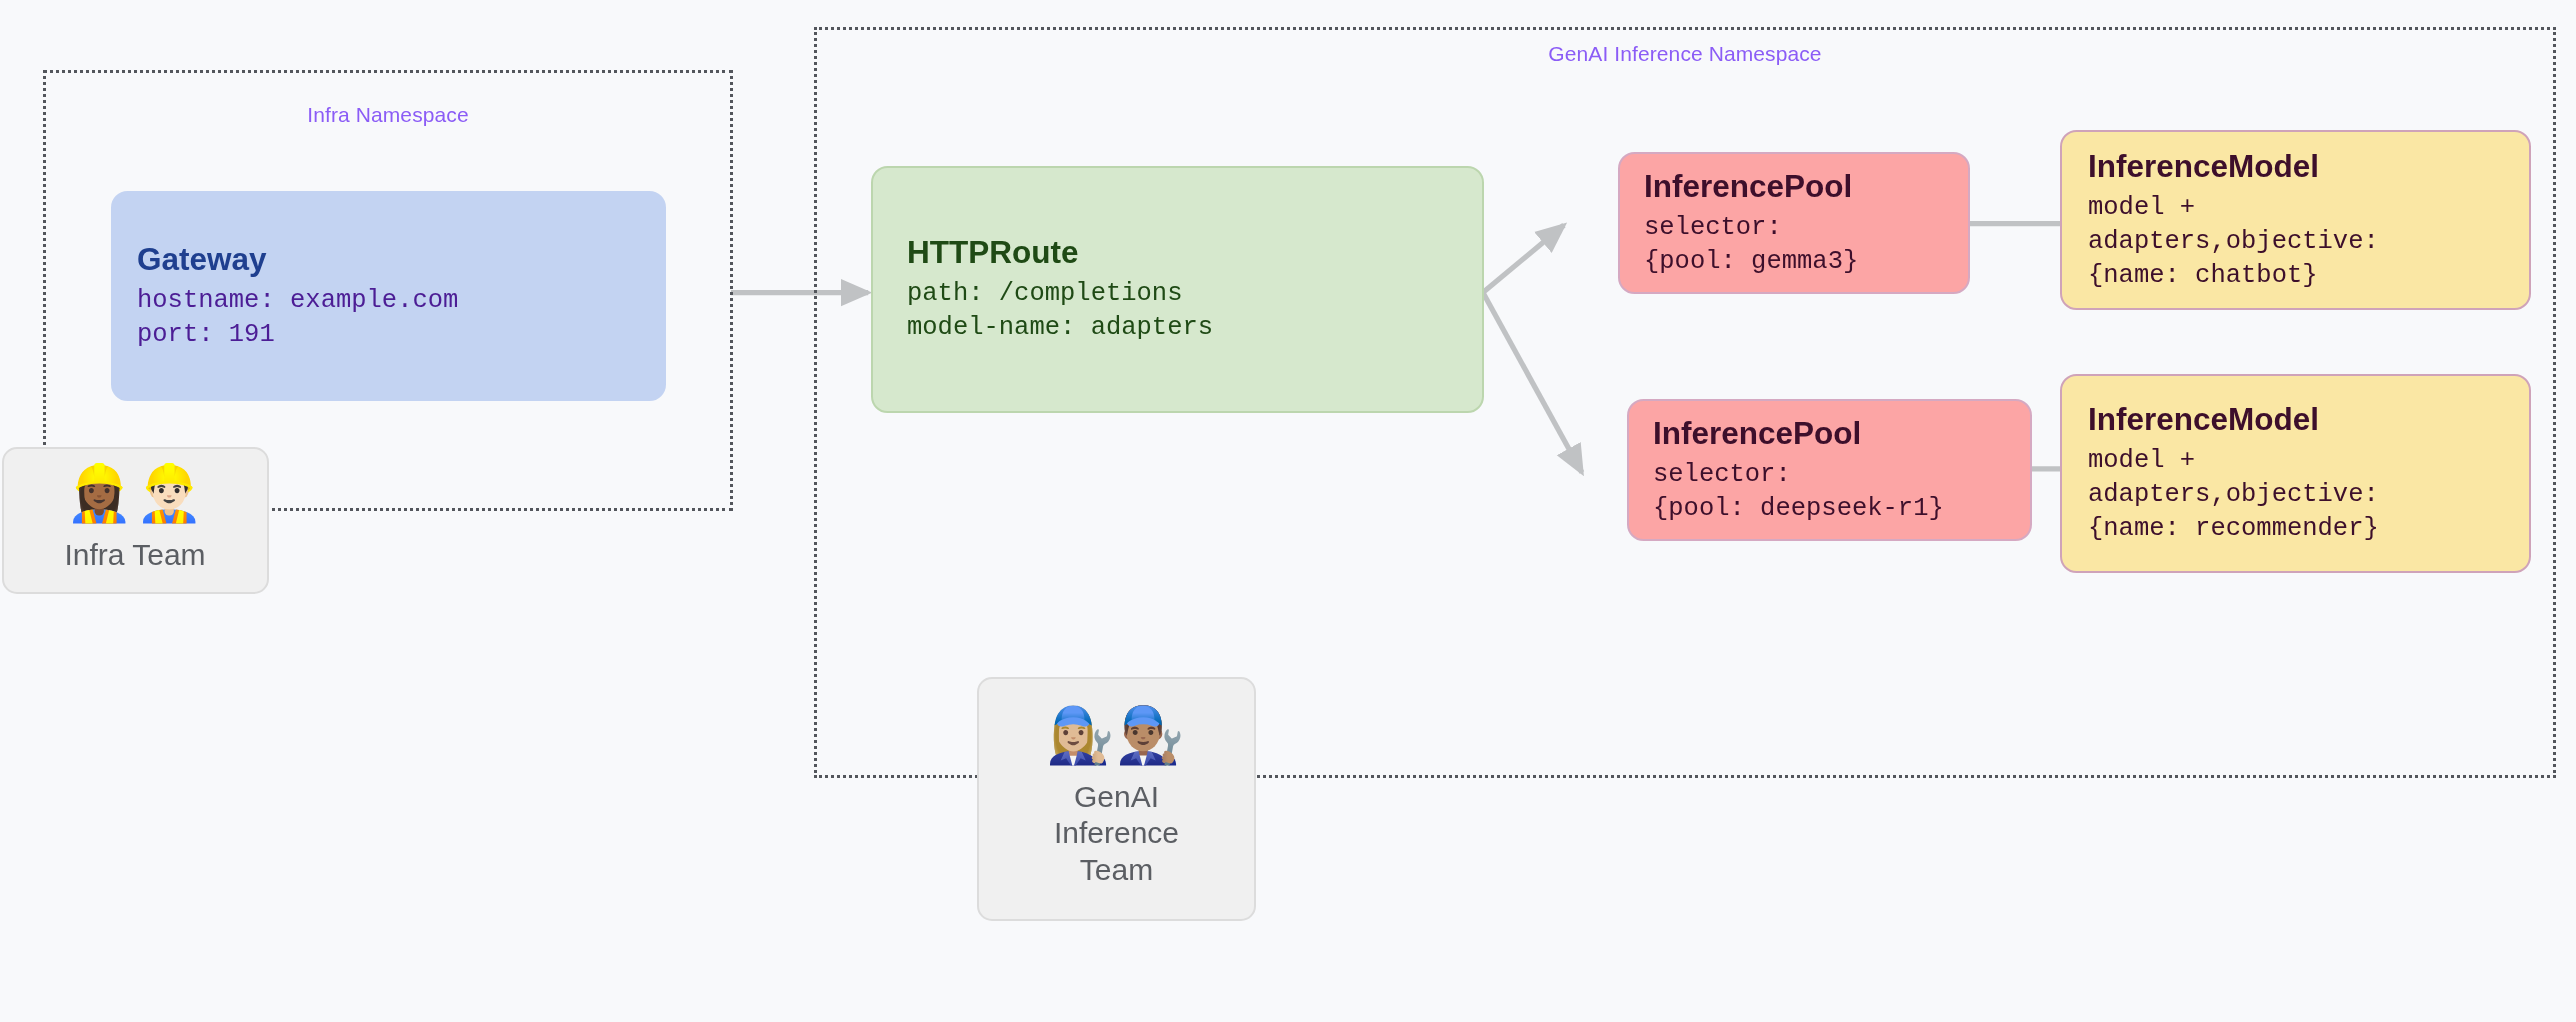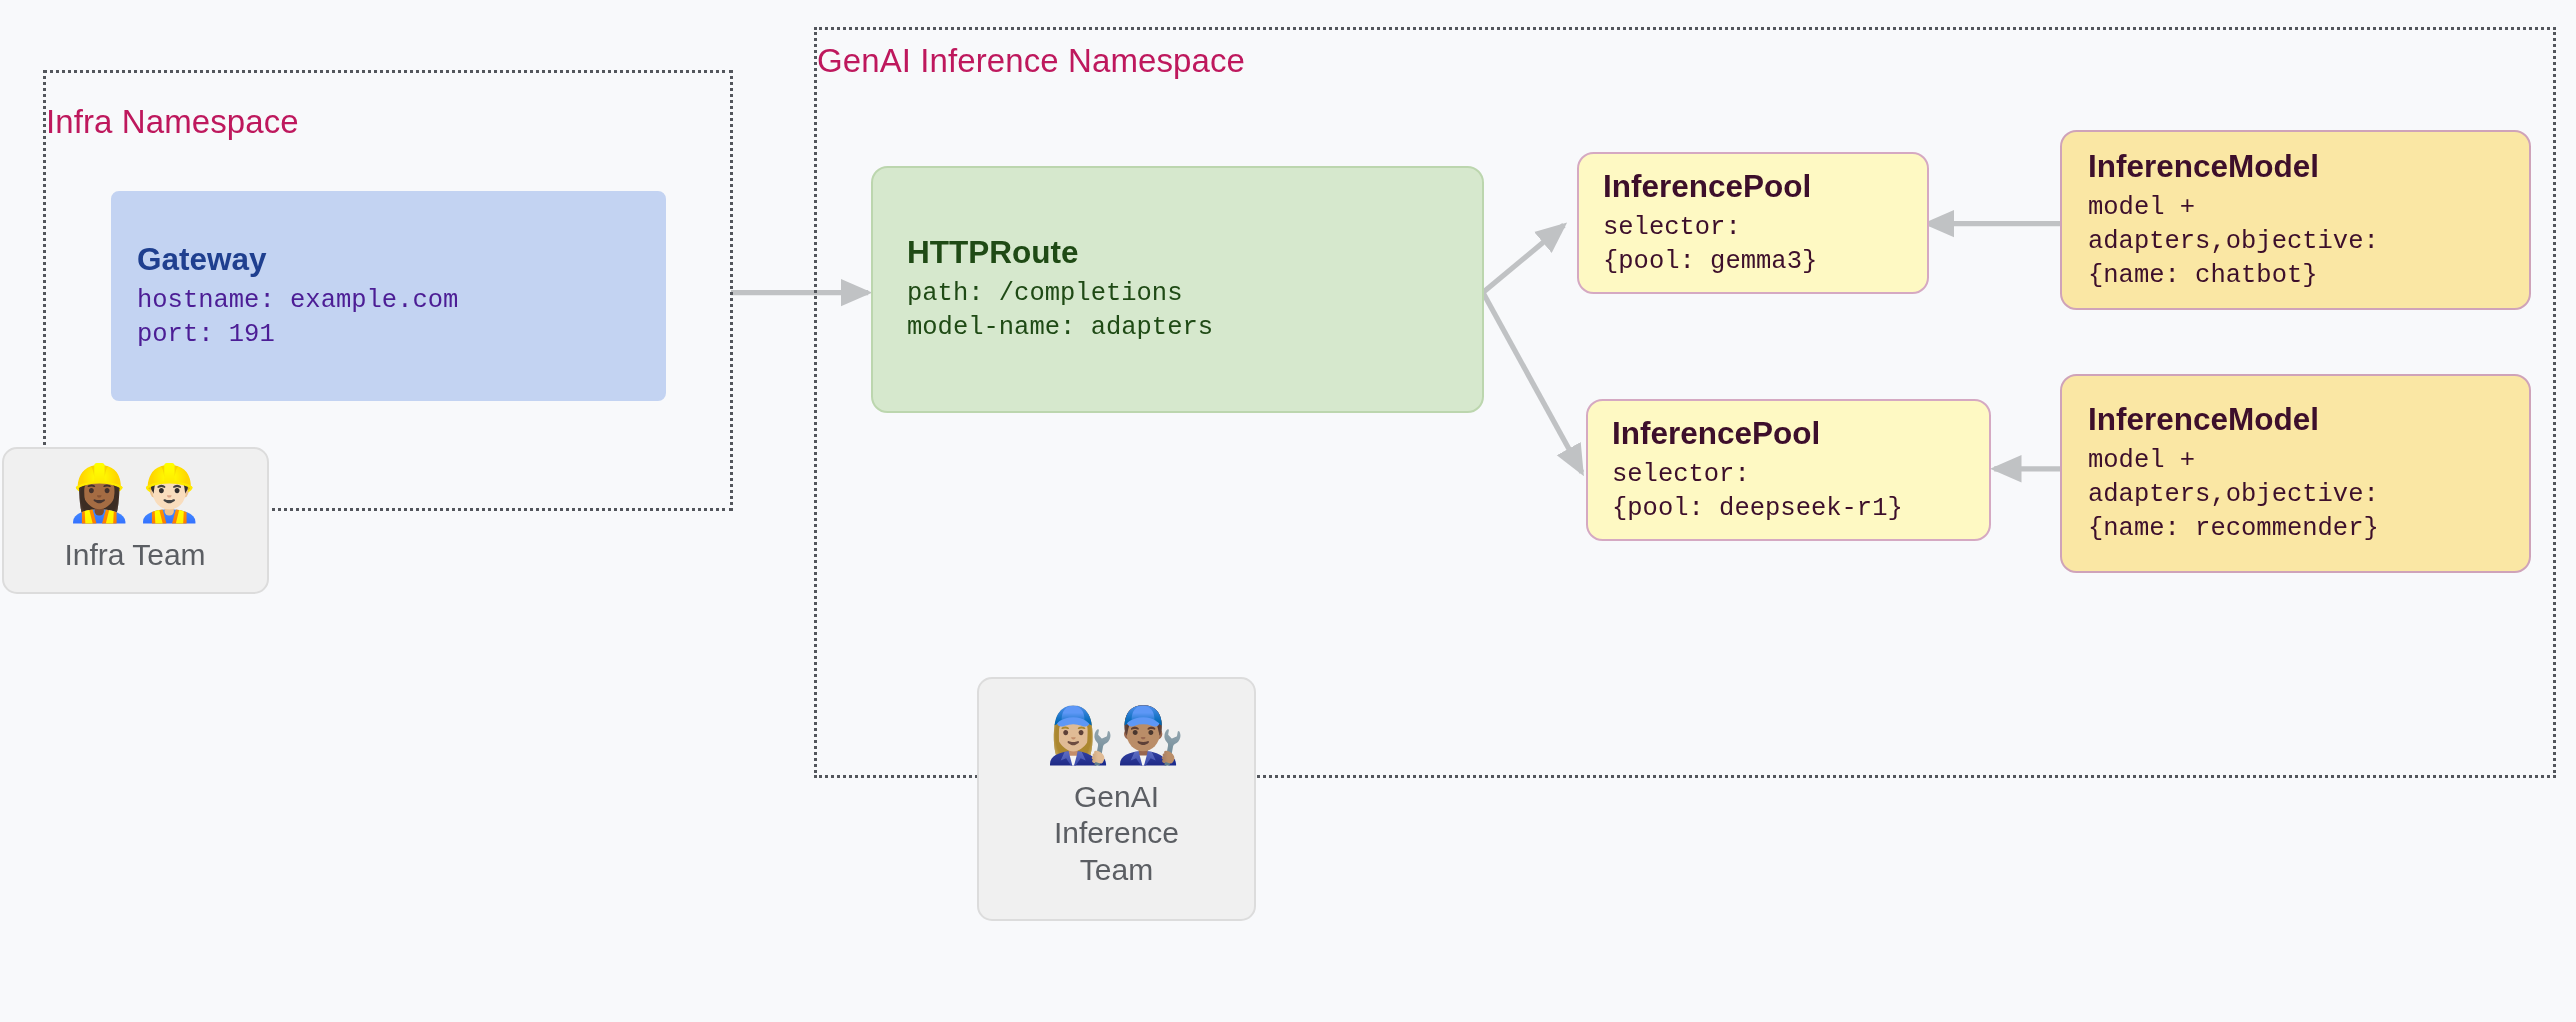--- a/index.html
+++ b/index.html
@@ -22,22 +22,23 @@
   
   .namespace {
     position: absolute;
     border: 3px dotted #53565c;
     box-sizing: border-box;
     background: transparent;
   }
   .ns-title {
     position: absolute;
     width: 100%;
-    color: #be185d;
-    font-size: 33px;
+    text-align: center;
+    color: #8b5cf6;
+    font-size: 21px;
     font-weight: 400;
     letter-spacing: 0.1px;
     white-space: nowrap;
   }
 
   
   .node {
     position: absolute;
     box-sizing: border-box;
     border-radius: 16.5px;
@@ -60,38 +61,38 @@
     font-family: "Liberation Mono", monospace;
     font-size: 25.5px;
     line-height: 1.33;
     white-space: pre;
   }
 
   
   .node.gateway {
     background: #c3d3f2;
     border-color: #c3d3f2;
-    border-radius: 8px;
   }
   .node.gateway .title { color: #1f3f8f; }
   .node.gateway .line  { color: #4c1d95; }
 
   
   .node.httproute {
     background: #d6e8cd;
     border-color: #bcd6ae;
     padding-left: 34px;
   }
   .node.httproute .title { color: #1f4a15; }
   .node.httproute .line  { color: #1f4a15; }
 
   
   .node.pool {
-    background: #fef9c3;
+    background: #fca5a5;
     border-color: #d5a9c2;
+    margin-left: 41px;
   }
   .node.pool .title { color: #3d0f2b; }
   .node.pool .line  { color: #3d0f2b; }
 
   
   .node.model {
     background: #fae7a4;
     border-color: #cfa3b9;
     padding-left: 26px;
   }

